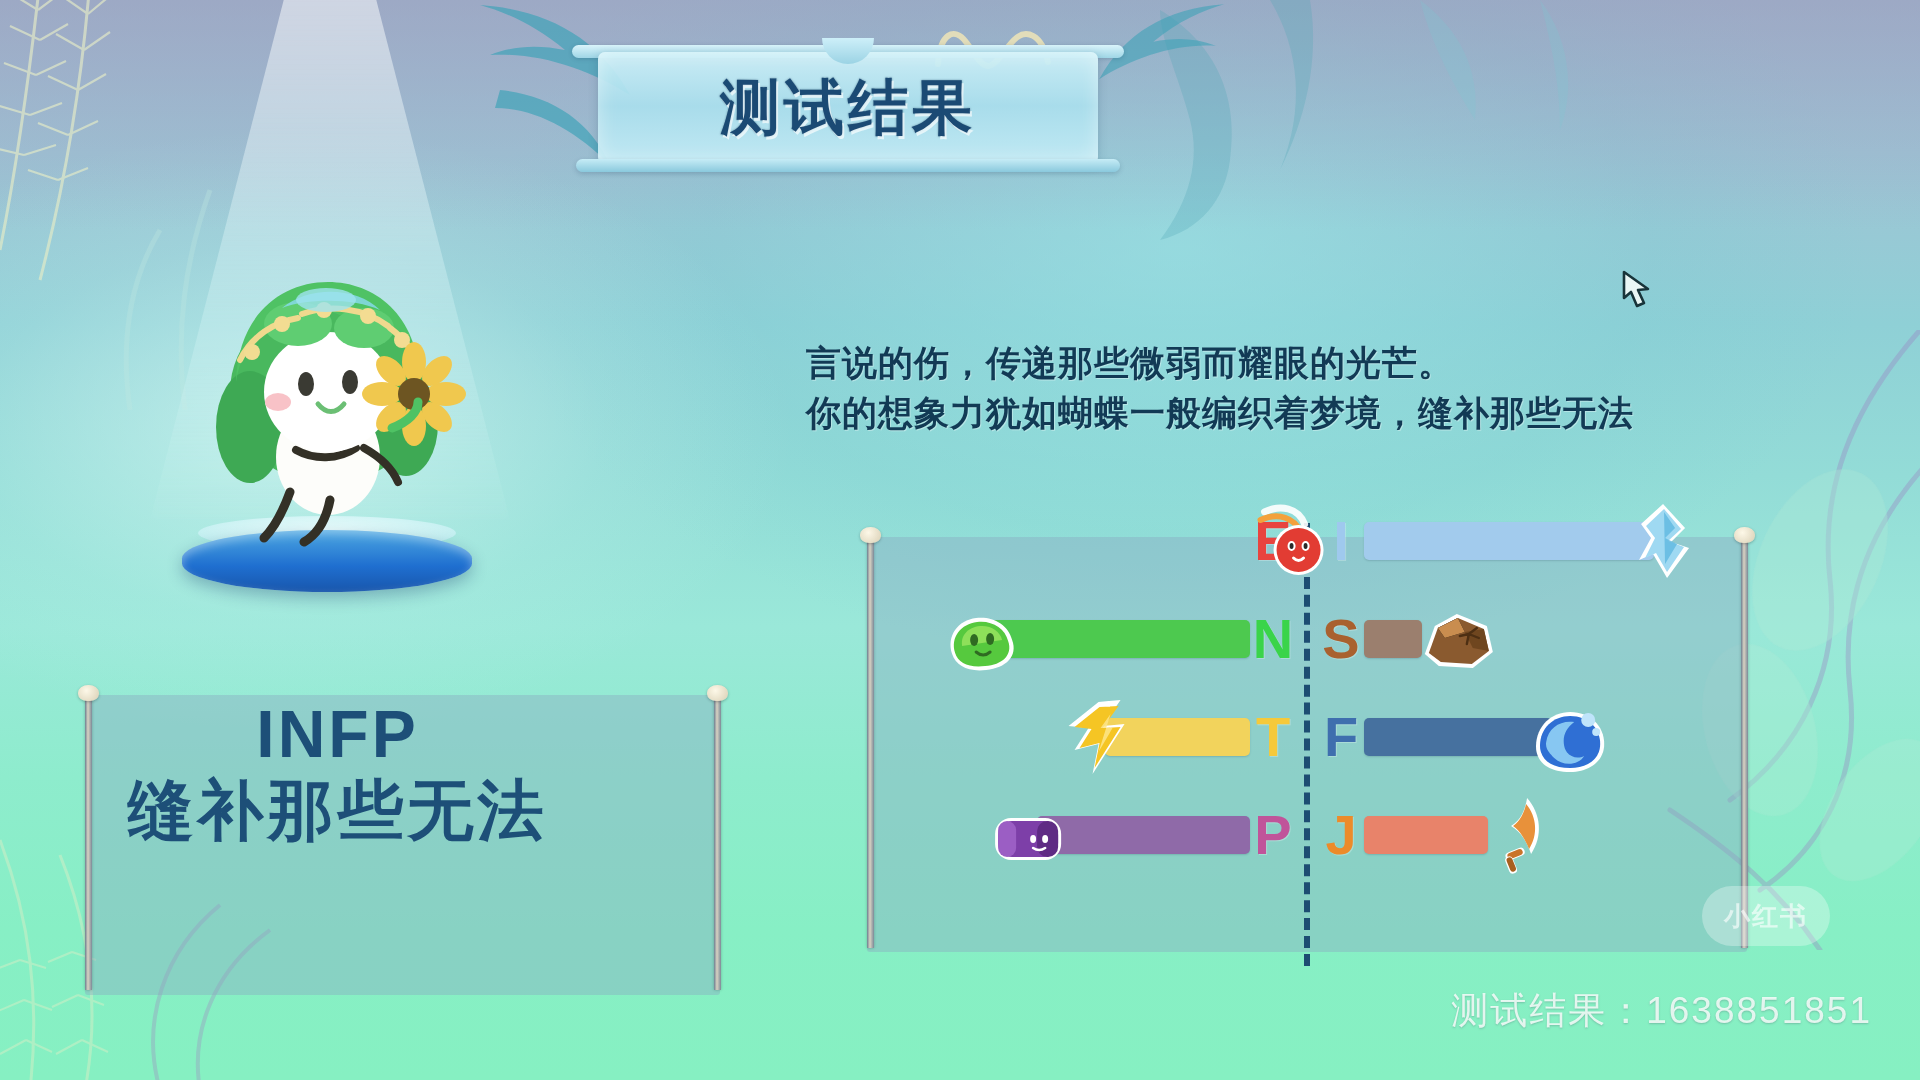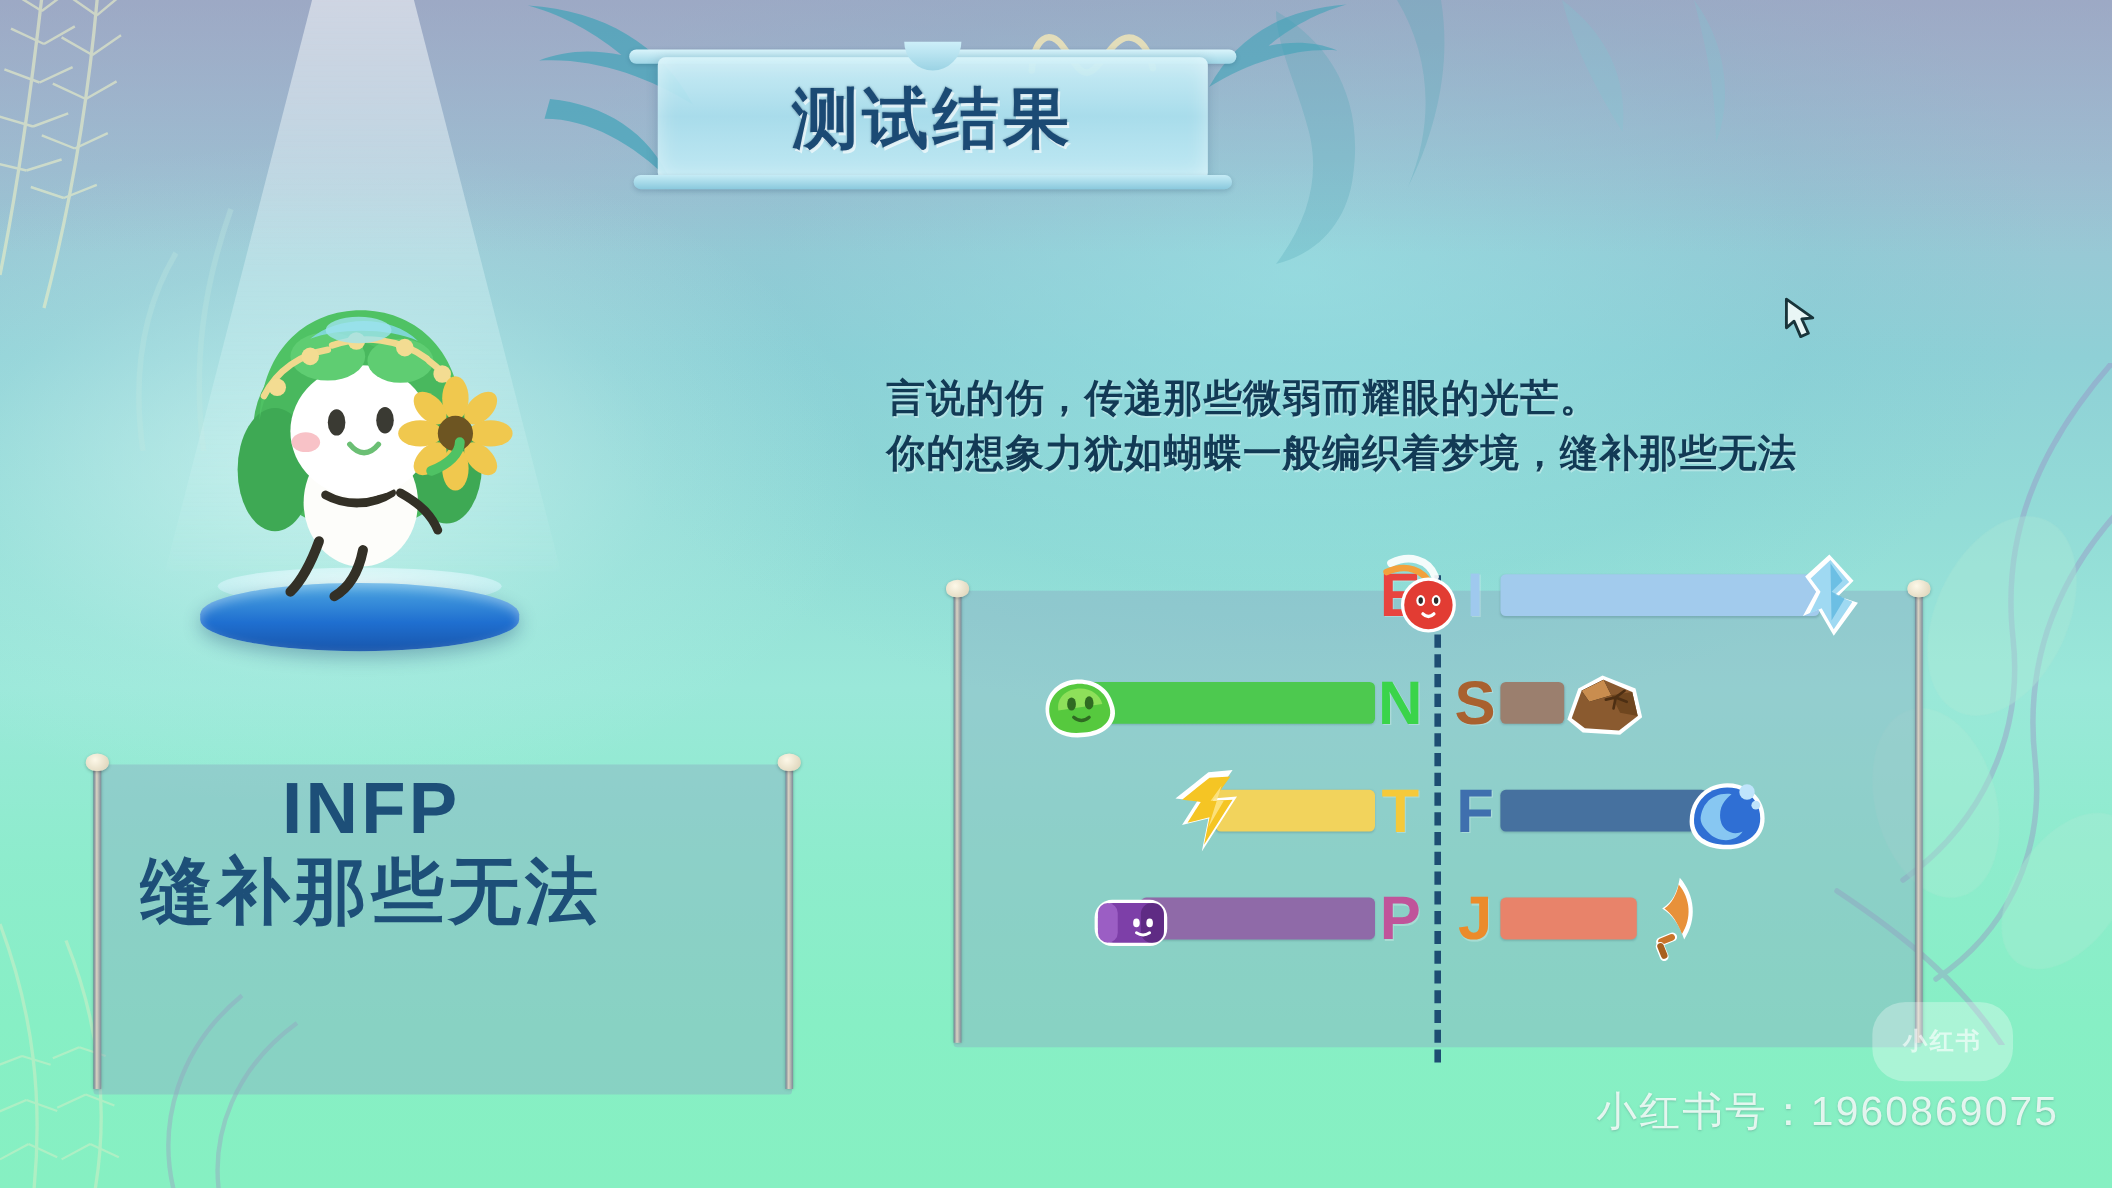--- a/index.html
+++ b/index.html
@@ -71,23 +71,23 @@
      text-shadow:1px 1px 0 rgba(255,255,255,.25);}
   .barwrap{position:relative;height:38px;flex:1;display:flex;align-items:center;}
   .half.l .barwrap{justify-content:flex-end;}
   .half.r .barwrap{justify-content:flex-start;}
   .bar{height:38px;border-radius:5px;box-shadow:0 1px 2px rgba(20,50,70,.18);}
   .tok{position:absolute;width:86px;height:86px;top:-24px;}
   .half.l .tok{right:0;transform:translateX(50%);}
   .half.r .tok{left:0;transform:translateX(-50%);}
 
   
-  .wmbadge{position:absolute;left:1702px;top:886px;width:128px;height:72px;border-radius:30px;
+  .wmbadge{position:absolute;left:1702px;top:886px;width:128px;height:60px;border-radius:30px;
      background:rgba(255,255,255,.30);display:flex;align-items:center;justify-content:center;
-     color:rgba(255,255,255,.62);font-size:22px;letter-spacing:2px;font-weight:bold;margin-top:25px;}
+     color:rgba(255,255,255,.62);font-size:26px;letter-spacing:2px;font-weight:bold;}
   .wmid{position:absolute;right:48px;top:986px;font-size:37px;color:rgba(255,255,255,.80);
      letter-spacing:2px;text-shadow:0 1px 2px rgba(90,140,130,.45);white-space:nowrap;}
 
   
   .cursor{position:absolute;left:1616px;top:268px;width:46px;height:46px;}
 
   
   .mascot{position:absolute;left:178px;top:252px;width:300px;height:300px;}
   .pedestal{position:absolute;left:182px;top:530px;width:290px;height:62px;
      border-radius:50%/46%;background:linear-gradient(180deg,#4da8e2 0%,#1f6fd0 58%,#1856ac 100%);
@@ -382,19 +382,19 @@
             <rect x="38" y="59" width="16" height="6" rx="3" transform="rotate(-22 46 62)" fill="#c9742a"></rect>
             <rect x="38" y="64" width="8" height="18" rx="4" transform="rotate(-22 42 73)" fill="#fff"></rect>
             <rect x="39" y="65" width="6" height="15" rx="3" transform="rotate(-22 42 72)" fill="#a8601f"></rect>
           </svg>
         </div>
       </div>
     </div>
   </div>
 
   <div class="wmbadge">小红书</div>
-  <div class="wmid"><span>小红书号：</span><span>1960869075</span></div>
+  <div class="wmid"><span>测试结果：</span><span>1638851851</span></div>
 
   <svg class="cursor" viewBox="0 0 46 46">
     <path d="M8 4 L8 30 L15 24 L21 38 L28 35 L22 22 L32 21 Z" fill="#e9f6f5" stroke="#18343a" stroke-width="2.6" stroke-linejoin="round"></path>
   </svg>
 
 </div>
 
 </body></html>

